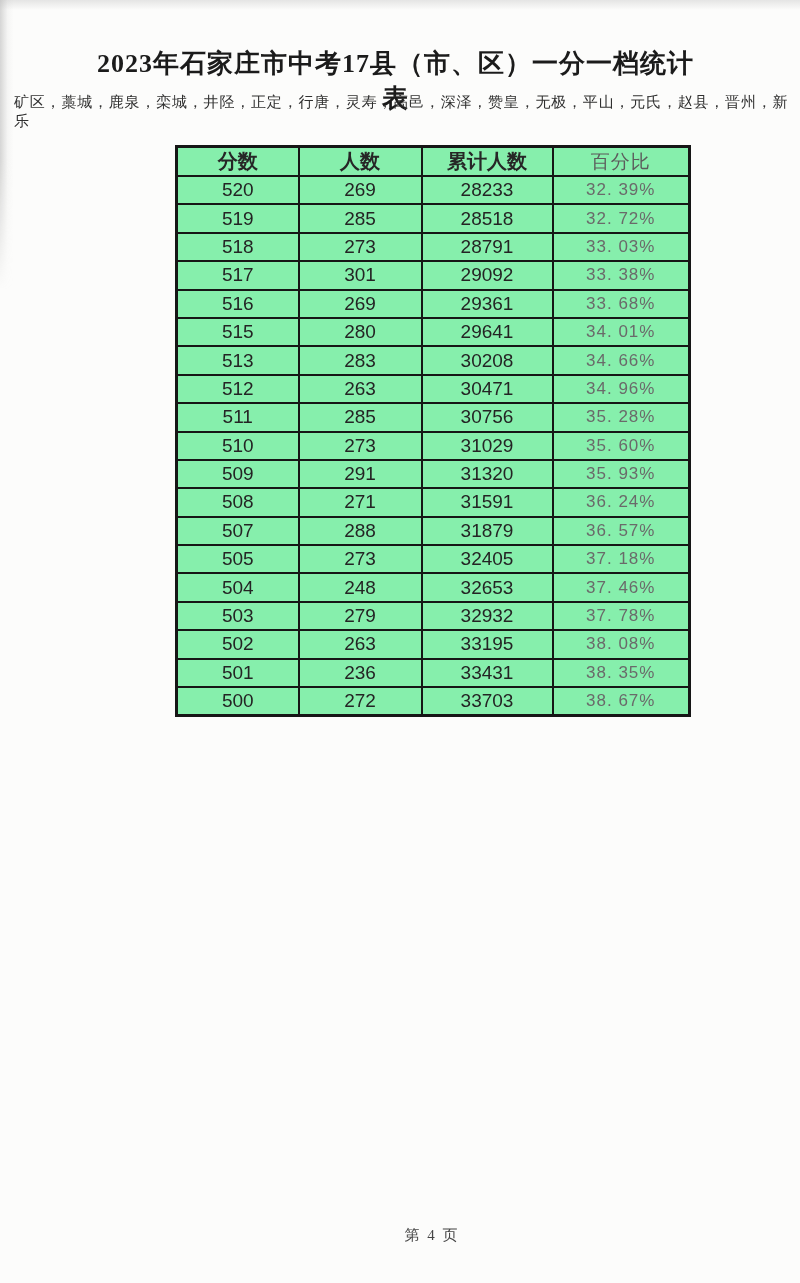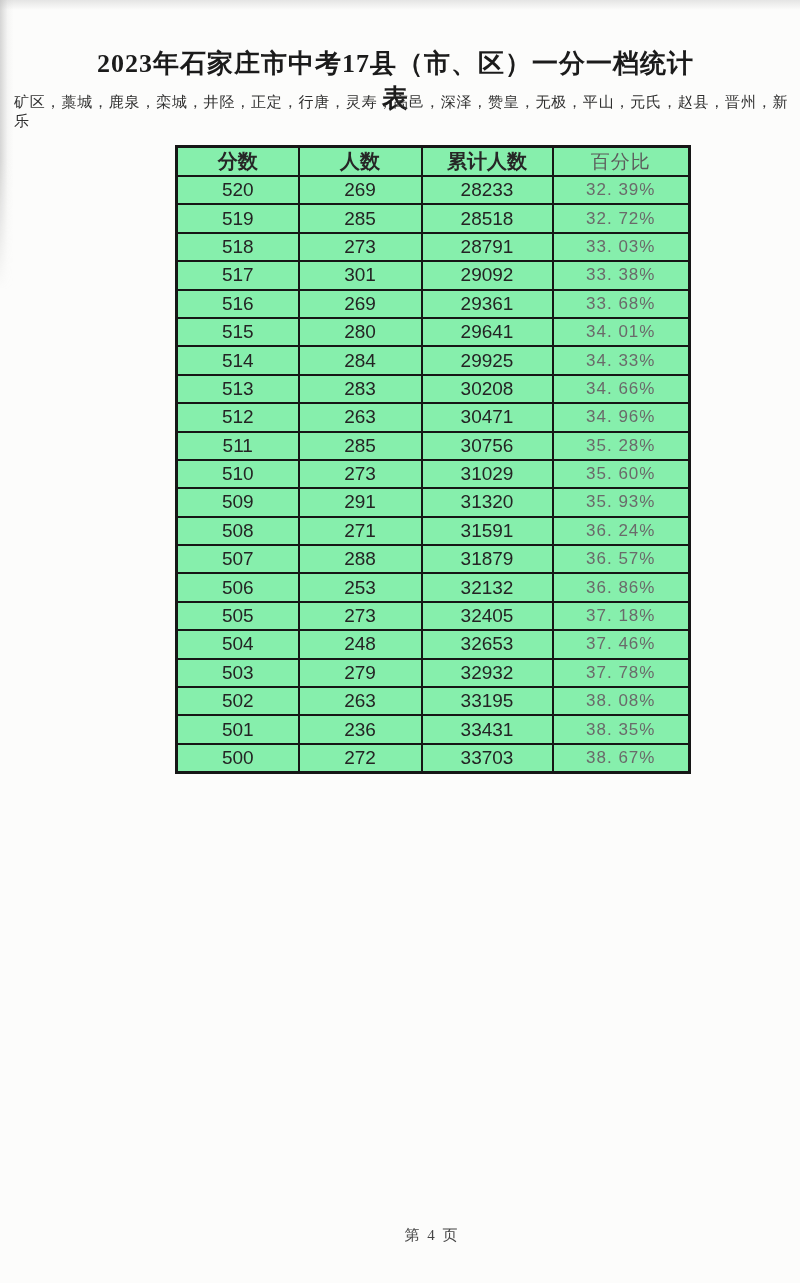--- a/index.html
+++ b/index.html
@@ -149,26 +149,20 @@
           <td class="num">29361</td>
           <td class="pct">33. 68%</td>
         </tr>
         <tr>
           <td class="num">515</td>
           <td class="num">280</td>
           <td class="num">29641</td>
           <td class="pct">34. 01%</td>
         </tr>
         <tr>
-          <td class="num">514</td>
-          <td class="num">284</td>
-          <td class="num">29925</td>
-          <td class="pct">34. 33%</td>
-        </tr>
-        <tr>
           <td class="num">513</td>
           <td class="num">283</td>
           <td class="num">30208</td>
           <td class="pct">34. 66%</td>
         </tr>
         <tr>
           <td class="num">512</td>
           <td class="num">263</td>
           <td class="num">30471</td>
           <td class="pct">34. 96%</td>
@@ -197,26 +191,20 @@
           <td class="num">31591</td>
           <td class="pct">36. 24%</td>
         </tr>
         <tr>
           <td class="num">507</td>
           <td class="num">288</td>
           <td class="num">31879</td>
           <td class="pct">36. 57%</td>
         </tr>
         <tr>
-          <td class="num">506</td>
-          <td class="num">253</td>
-          <td class="num">32132</td>
-          <td class="pct">36. 86%</td>
-        </tr>
-        <tr>
           <td class="num">505</td>
           <td class="num">273</td>
           <td class="num">32405</td>
           <td class="pct">37. 18%</td>
         </tr>
         <tr>
           <td class="num">504</td>
           <td class="num">248</td>
           <td class="num">32653</td>
           <td class="pct">37. 46%</td>

